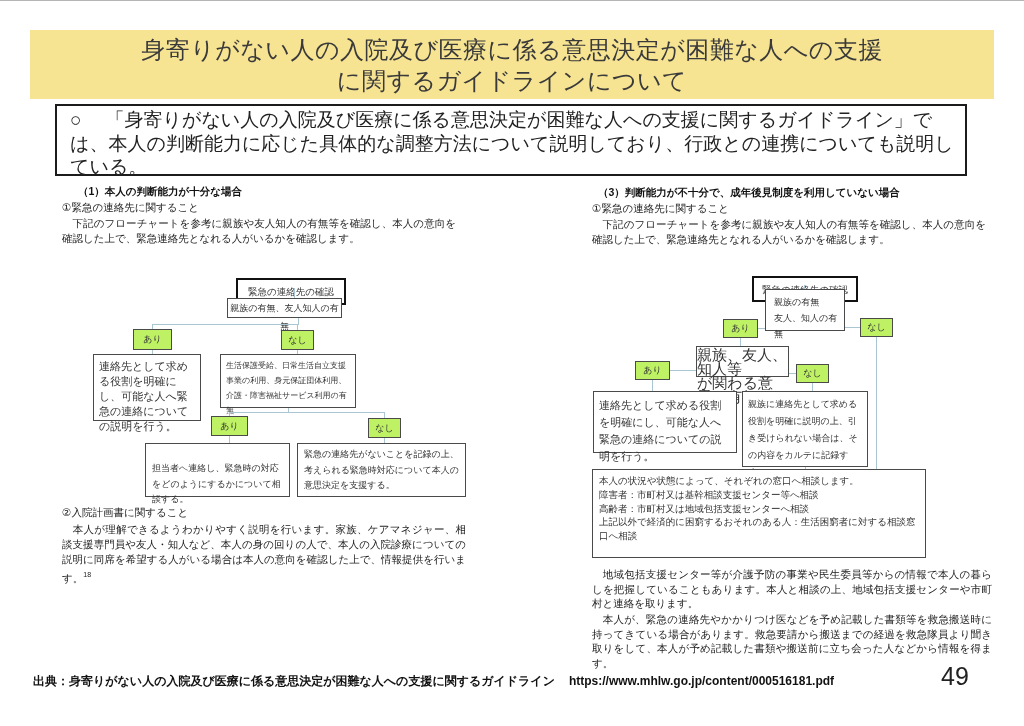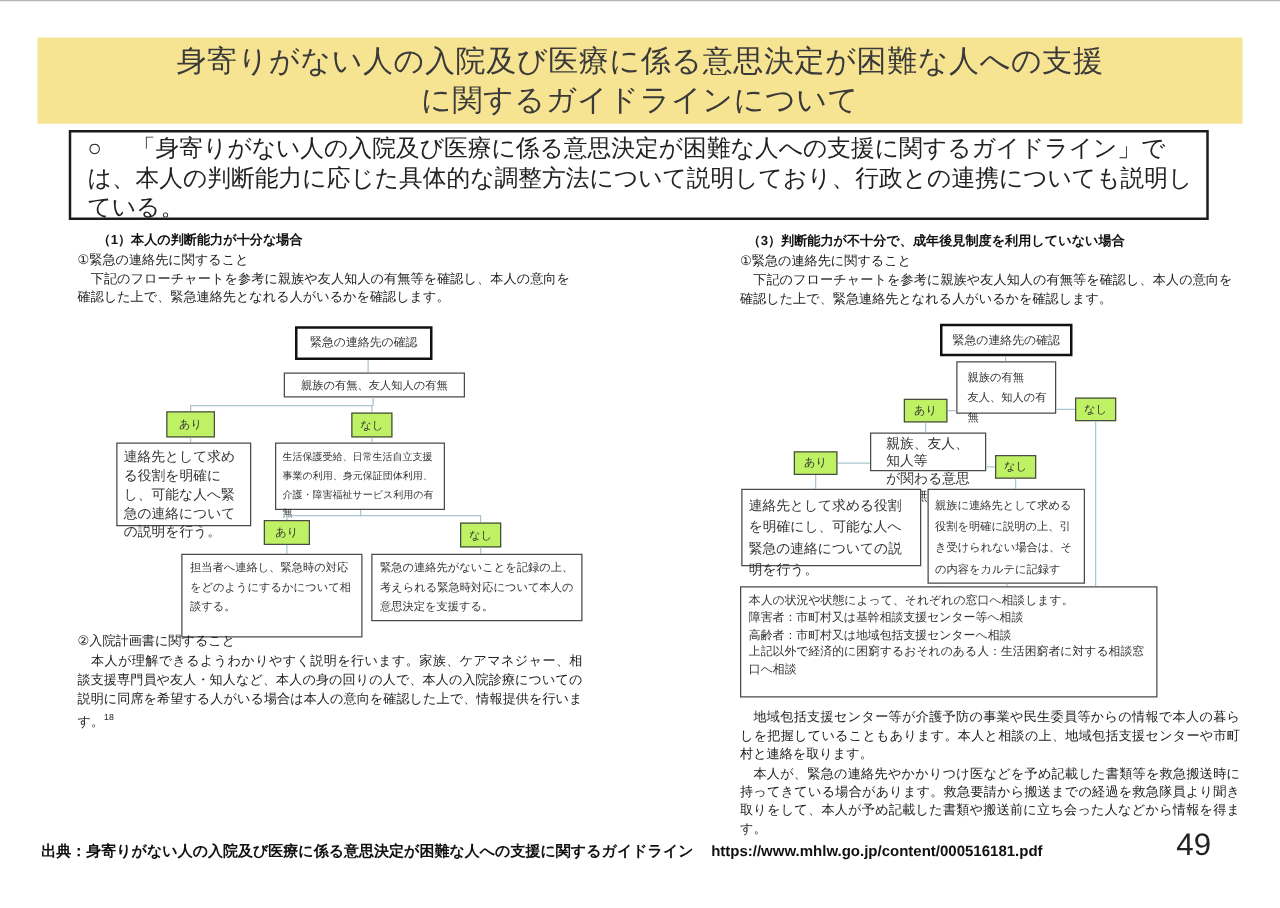--- a/index.html
+++ b/index.html
@@ -38,20 +38,21 @@
   .body-p{position:absolute;font-size:10.5px;line-height:15px;color:#222;text-align:justify;}
   sup{font-size:7px;}
   
   .fb{
     position:absolute;background:#fff;border:1px solid var(--border);
     font-size:11px;line-height:15px;color:#333;
   }
   .fb-root{
     border:2px solid #111;display:flex;align-items:center;justify-content:center;
     font-size:9.5px;
+    margin-top:17px;
   }
   .tag{
     position:absolute;background:#bef264;border:1px solid var(--border);
     display:flex;align-items:center;justify-content:center;
     font-size:9px;color:#333;
   }
   .vl{position:absolute;width:1px;background:var(--line);}
   .hl{position:absolute;height:1px;background:var(--line);}
   
   .consult{
@@ -82,40 +83,40 @@
   <div class="summary">
     <p><span class="marker">○</span><span>「身寄りがない人の入院及び医療に係る意思決定が困難な人への支援に関するガイドライン」では、本人の判断能力に応じた具体的な調整方法について説明しており、行政との連携についても説明している。</span></p>
   </div>
 
   <div class="sec-head" style="left:78px;top:184px;">（1）本人の判断能力が十分な場合</div>
   <div class="sub-head" style="left:62px;top:200px;">①緊急の連絡先に関すること</div>
   <div class="body-p" style="left:62px;top:215px;width:394px;">　下記のフローチャートを参考に親族や友人知人の有無等を確認し、本人の意向を確認した上で、緊急連絡先となれる人がいるかを確認します。</div>
 
   <div class="fb fb-root" style="left:236px;top:260px;width:110px;height:27px;">緊急の連絡先の確認</div>
   <div class="vl" style="left:294px;top:287px;height:10px;"></div>
-  <div class="fb" style="left:227px;top:297px;width:145px;height:20px;text-align:center;line-height:18px;font-size:9px;">親族の有無、友人知人の有無</div>
+  <div class="fb" style="left:227px;top:297px;width:115px;height:20px;text-align:center;line-height:18px;font-size:9px;">親族の有無、友人知人の有無</div>
   <div class="vl" style="left:298px;top:317px;height:6px;"></div>
   <div class="hl" style="left:152px;top:323px;width:147px;"></div>
   <div class="vl" style="left:152px;top:323px;height:5px;"></div>
   <div class="vl" style="left:297px;top:323px;height:6px;"></div>
   <div class="tag" style="left:133px;top:328px;width:39px;height:21px;">あり</div>
   <div class="tag" style="left:281px;top:329px;width:33px;height:20px;">なし</div>
   <div class="vl" style="left:152px;top:349px;height:4px;"></div>
   <div class="vl" style="left:297px;top:349px;height:4px;"></div>
   <div class="fb" style="left:93px;top:353px;width:108px;height:67px;padding:4px 5px;line-height:15px;">連絡先として求める役割を明確にし、可能な人へ緊急の連絡についての説明を行う。</div>
   <div class="fb" style="left:220px;top:353px;width:136px;height:54px;padding:3px 5px;font-size:8px;line-height:15px;">生活保護受給、日常生活自立支援事業の利用、身元保証団体利用、介護・障害福祉サービス利用の有無</div>
   <div class="vl" style="left:288px;top:407px;height:5px;"></div>
   <div class="hl" style="left:229px;top:411px;width:155px;"></div>
   <div class="vl" style="left:229px;top:411px;height:5px;"></div>
   <div class="vl" style="left:384px;top:411px;height:7px;"></div>
   <div class="tag" style="left:211px;top:415px;width:37px;height:20px;">あり</div>
   <div class="tag" style="left:368px;top:417px;width:33px;height:20px;">なし</div>
   <div class="vl" style="left:229px;top:435px;height:7px;"></div>
   <div class="vl" style="left:384px;top:437px;height:5px;"></div>
-  <div class="fb" style="left:145px;top:442px;width:145px;height:67px;padding:3px 6px;font-size:9px;line-height:15.5px;">担当者へ連絡し、緊急時の対応をどのようにするかについて相談する。</div>
+  <div class="fb" style="left:145px;top:442px;width:145px;height:54px;padding:17px 6px;font-size:9px;line-height:15.5px;">担当者へ連絡し、緊急時の対応をどのようにするかについて相談する。</div>
   <div class="fb" style="left:297px;top:442px;width:169px;height:54px;padding:3px 6px;font-size:9px;line-height:15.5px;">緊急の連絡先がないことを記録の上、考えられる緊急時対応について本人の意思決定を支援する。</div>
 
   <div class="sub-head" style="left:62px;top:505px;">②入院計画書に関すること</div>
   <div class="body-p" style="left:62px;top:521px;width:404px;"><span>　本人が理解できるようわかりやすく説明を行います。家族、ケアマネジャー、相談支援専門員や友人・知人など、本人の身の回りの人で、本人の入院診療についての説明に同席を希望する人がいる場合は本人の意向を確認した上で、情報提供を行います。</span><sup>18</sup></div>
 
   <div class="sec-head" style="left:598px;top:185px;">（3）判断能力が不十分で、成年後見制度を利用していない場合</div>
   <div class="sub-head" style="left:592px;top:201px;">①緊急の連絡先に関すること</div>
   <div class="body-p" style="left:592px;top:216px;width:394px;">　下記のフローチャートを参考に親族や友人知人の有無等を確認し、本人の意向を確認した上で、緊急連絡先となれる人がいるかを確認します。</div>
 
   <div class="fb fb-root" style="left:752px;top:258px;width:106px;height:26px;">緊急の連絡先の確認</div>
@@ -123,21 +124,21 @@
   <div class="fb" style="left:765px;top:288px;width:80px;height:42px;padding:4px 0 0 8px;font-size:9px;line-height:16px;">
     <div>親族の有無</div>
     <div>友人、知人の有無</div>
   </div>
   <div class="hl" style="left:758px;top:327px;width:7px;"></div>
   <div class="hl" style="left:845px;top:326px;width:15px;"></div>
   <div class="tag" style="left:723px;top:318px;width:35px;height:19px;">あり</div>
   <div class="tag" style="left:860px;top:317px;width:33px;height:19px;">なし</div>
   <div class="vl" style="left:740px;top:337px;height:8px;"></div>
   <div class="vl" style="left:876px;top:336px;height:132px;"></div>
-  <div class="fb" style="left:696px;top:345px;width:93px;height:31px;padding:1px 12px;font-size:11px;line-height:14px;">
+  <div class="fb" style="left:696px;top:345px;width:93px;height:31px;padding:1px 0;font-size:15px;line-height:14px;">
     <div>親族、友人、知人等</div>
     <div>が関わる意思の有無</div>
   </div>
   <div class="hl" style="left:670px;top:369px;width:26px;"></div>
   <div class="hl" style="left:789px;top:372px;width:7px;"></div>
   <div class="tag" style="left:635px;top:360px;width:35px;height:19px;">あり</div>
   <div class="tag" style="left:796px;top:363px;width:33px;height:19px;">なし</div>
   <div class="vl" style="left:652px;top:379px;height:11px;"></div>
   <div class="vl" style="left:812px;top:382px;height:8px;"></div>
   <div class="fb" style="left:593px;top:390px;width:144px;height:62px;padding:5px;line-height:17px;">連絡先として求める役割を明確にし、可能な人へ緊急の連絡についての説明を行う。</div>

